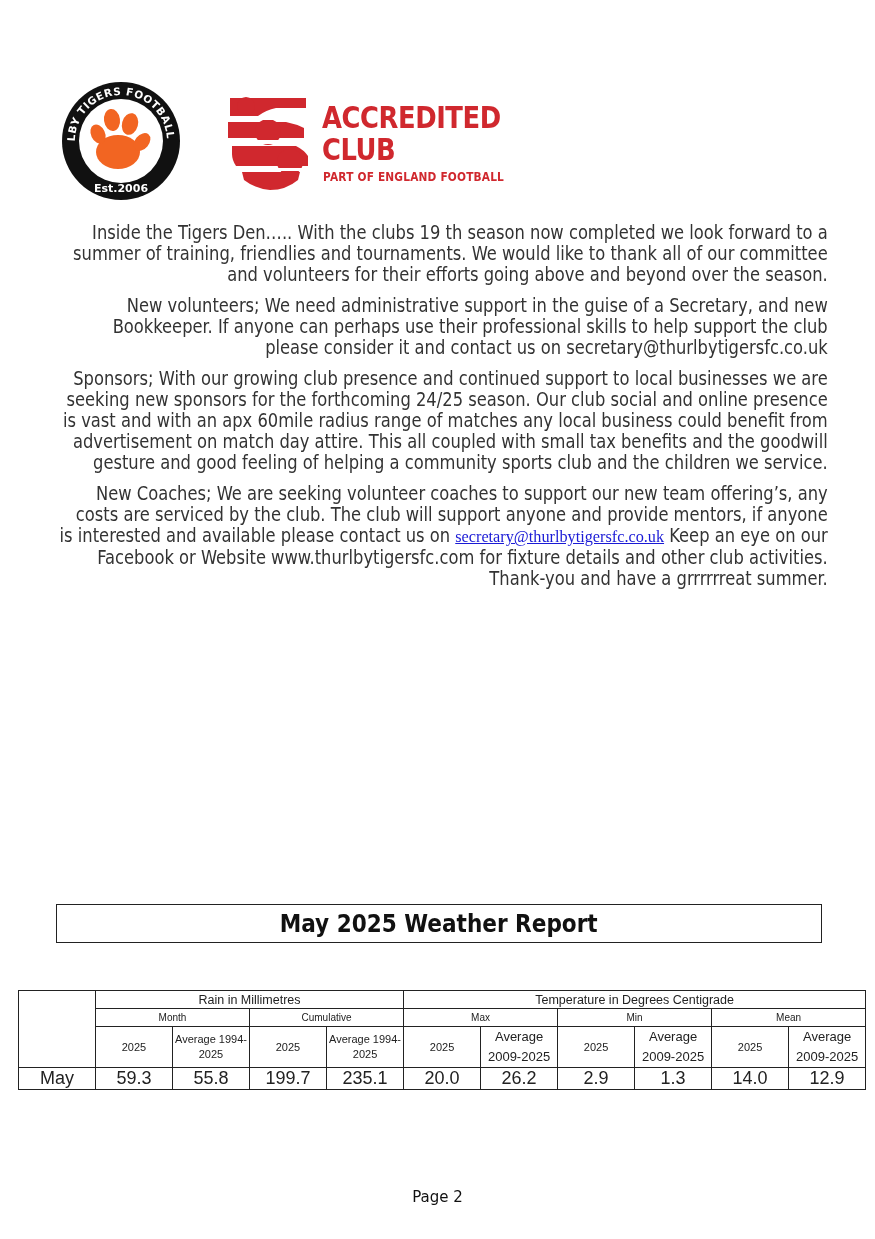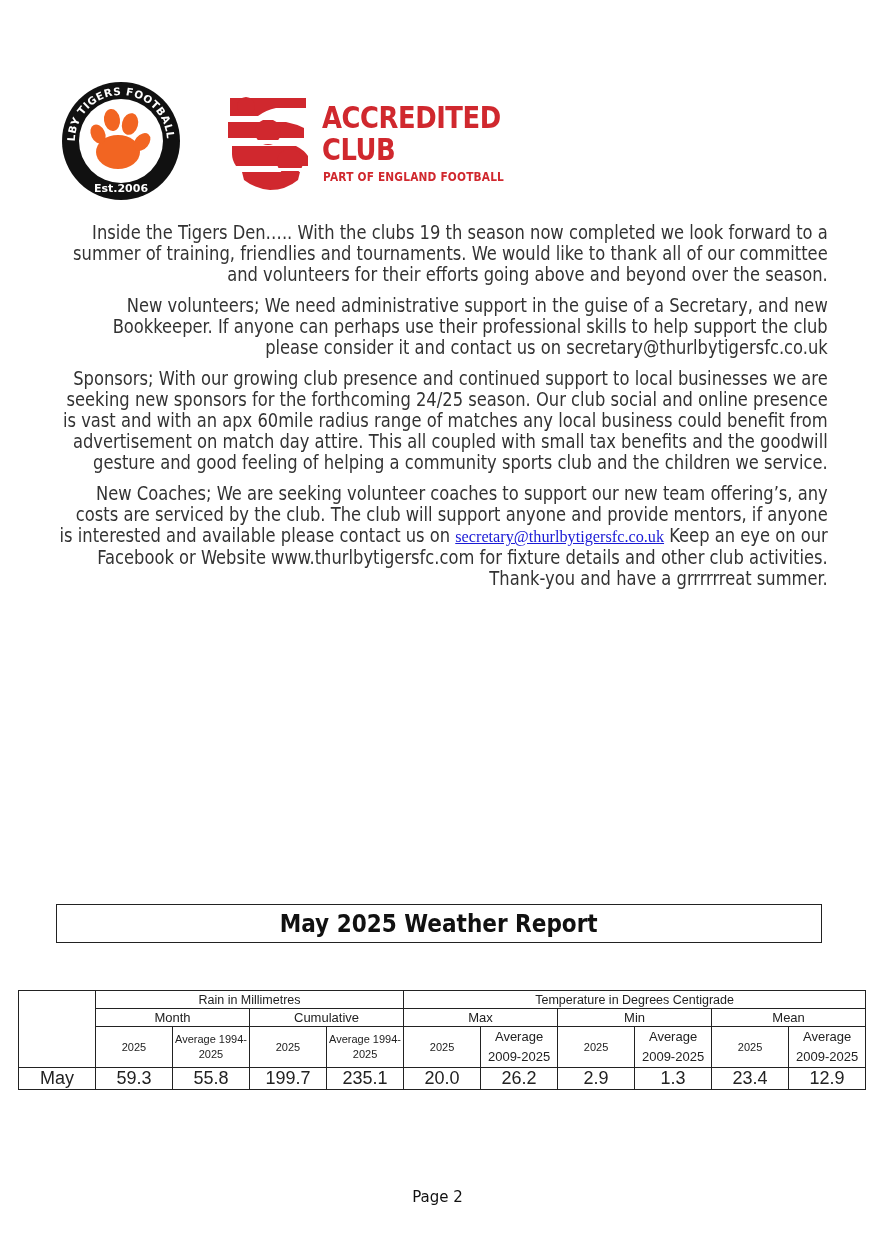--- a/index.html
+++ b/index.html
@@ -15,21 +15,21 @@
   .article { position: absolute; left: 58px; top: 222px; width: 770px; font-family: "DejaVu Sans Condensed", "DejaVu Sans", sans-serif; font-size: 19px; line-height: 21px; color: #333333; text-align: right; }
   .article p { margin: 0 0 10px 0; transform: scaleX(0.955); transform-origin: left top; width: 806px; }
   .article a { color: #1a1ad6; text-decoration: underline; font-family: "Liberation Serif", serif; font-size: 17px; }
 
   .wr-title-box { position: absolute; left: 56px; top: 890px; width: 766px; height: 39px; border: 1.5px solid #222; box-sizing: border-box; display: flex; align-items: center; justify-content: center; margin-top: 14px; }
   .wr-title { font-family: "DejaVu Sans", sans-serif; font-weight: bold; font-size: 24px; color: #111; transform: scaleX(0.9); }
 
   table.weather { position: absolute; left: 18px; top: 990px; width: 844px; border-collapse: collapse; font-family: "Liberation Sans", sans-serif; color: #222; table-layout: fixed; }
   table.weather td, table.weather th { border: 1px solid #222; text-align: center; padding: 0; font-weight: normal; }
   table.weather .h1 { height: 17px; font-size: 12.5px; }
-  table.weather .h2 { height: 17px; font-size: 13px; }
+  table.weather .h2 { height: 17px; font-size: 10px; }
   table.weather .h3 { height: 39px; font-size: 11px; line-height: 15px; }
   table.weather .h3.big { font-size: 13px; line-height: 20px; }
   table.weather .row td { height: 17px; font-size: 18px; }
   table.weather { border: 1.5px solid #222; padding-left: 45px; }
 
   .page-num { position: absolute; left: 0; width: 875px; top: 1188px; text-align: center; font-family: "DejaVu Sans", sans-serif; font-size: 15px; color: #111; }
 </style>
 </head>
 <body>
 
@@ -130,19 +130,19 @@
   <tr class="row">
     <td>May</td>
     <td>59.3</td>
     <td>55.8</td>
     <td>199.7</td>
     <td>235.1</td>
     <td>20.0</td>
     <td>26.2</td>
     <td>2.9</td>
     <td>1.3</td>
-    <td>23.4</td>
+    <td>14.0</td>
     <td>12.9</td>
   </tr>
 </tbody>
   </table>
 
 <div class="page-num">Page 2</div>
 
 </body></html>

